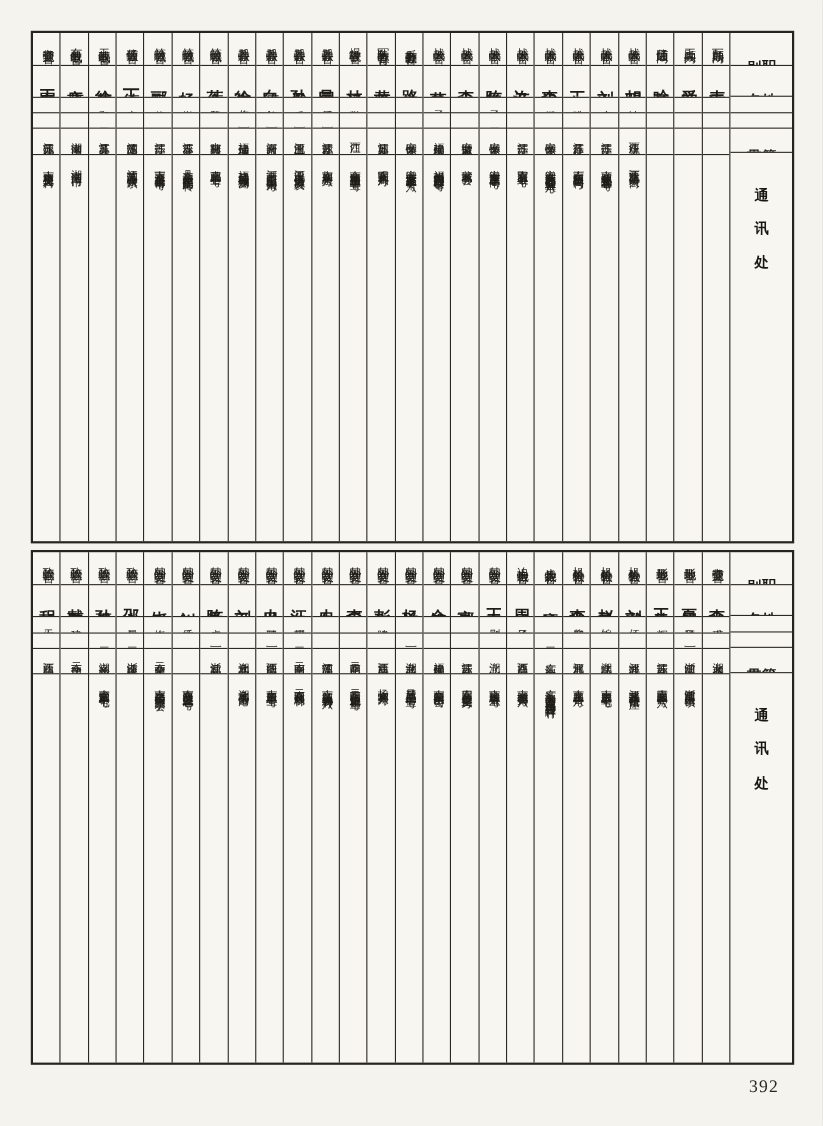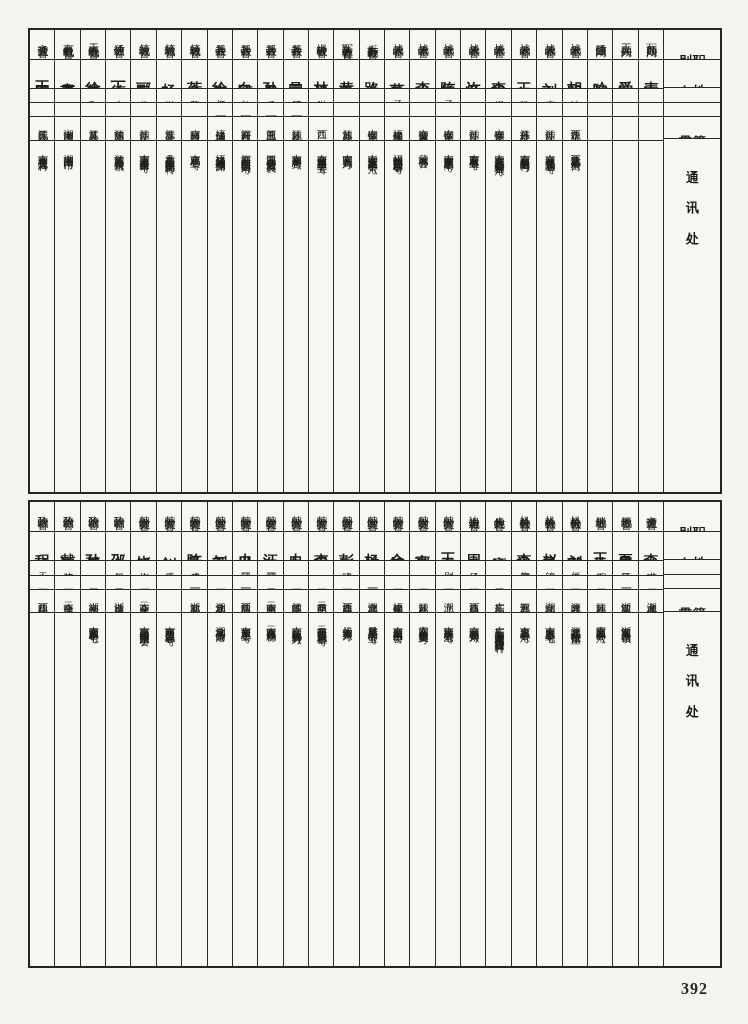--- a/index.html
+++ b/index.html
@@ -33,21 +33,21 @@
   
   .hdrcol .vtxt{font-weight:600;color:#1a1813;}
   .hdrcol .r-role .vtxt,.hdrcol .r-name .vtxt{font-size:13px;letter-spacing:1.7em;
         padding-top:14px;font-weight:600;}
   .hdrcol .r-name{align-items:flex-start;}
   .hdrcol .r-alias .vtxt{font-size:13px;letter-spacing:.25em;padding-top:6px;}
   .hdrcol .r-age .vtxt{font-size:13px;letter-spacing:.25em;}
   .hdrcol .r-origin .vtxt{font-size:13px;letter-spacing:1em;padding-top:8px;}
   .hdrcol .r-address .vtxt{font-size:13px;letter-spacing:2.4em;padding-top:20px;}
   .pagenum{position:absolute;right:40px;bottom:26px;font-size:16px;color:#2a2822;
-        letter-spacing:1px;font-weight:bold;}
+        letter-spacing:1px;}
 </style>
 </head>
 <body>
 
 <div class="page">
   <section class="tbl" id="tbl-top">
   <div class="col">
     <div class="cell r-role">
           <div class="vtxt">交通教官</div>
         </div>

